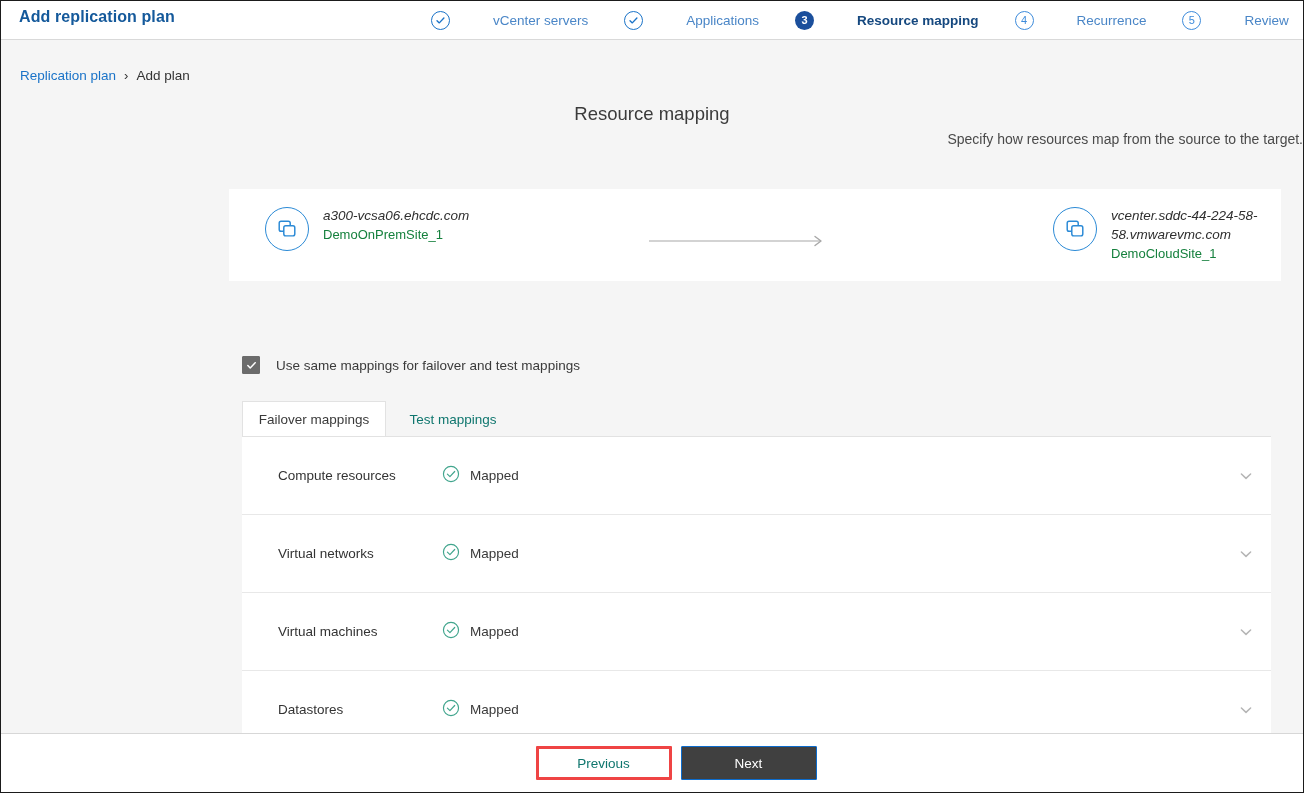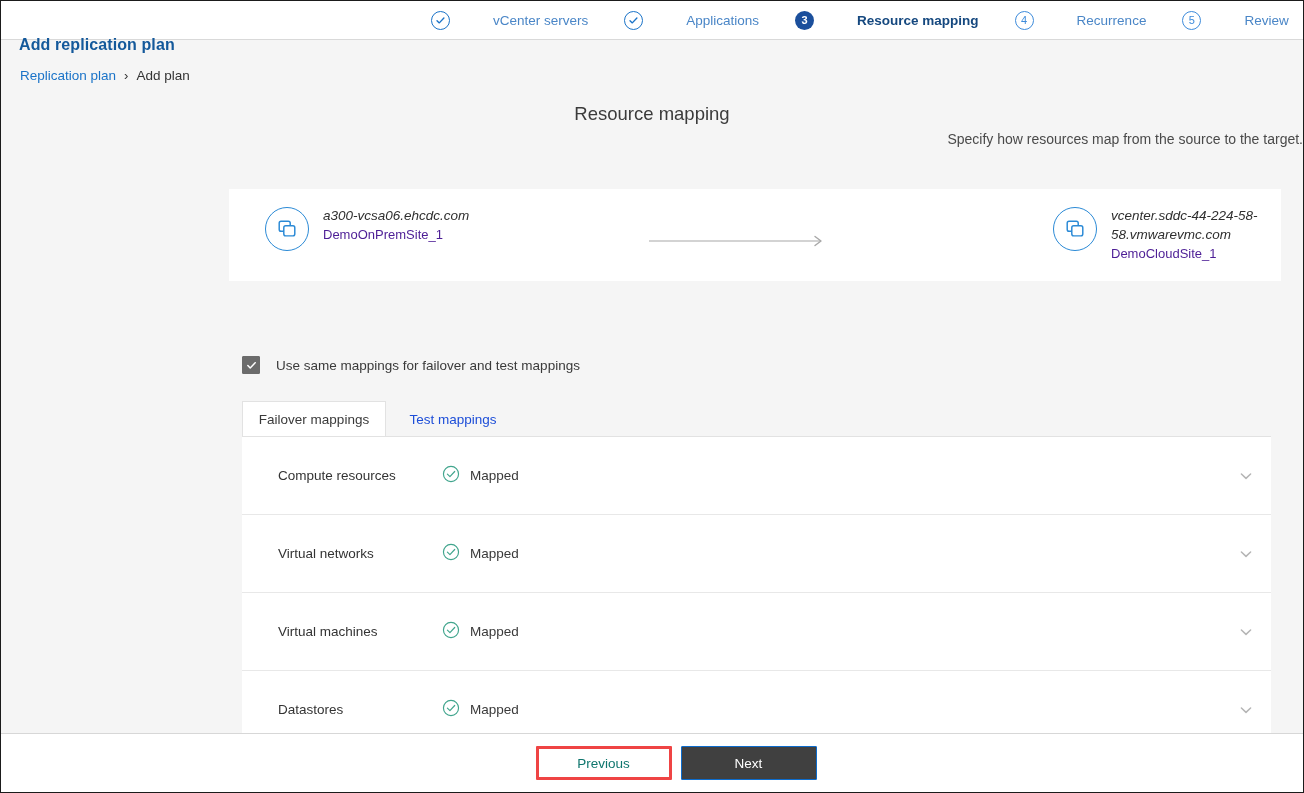--- a/index.html
+++ b/index.html
@@ -32,21 +32,20 @@
     align-items: center;
   }
   .app-title {
     position: absolute;
     left: 18px;
     top: 7px;
     font-size: 16px;
     font-weight: bold;
     color: #14599b;
     letter-spacing: 0.1px;
-    margin-top: 28px;
   }
   .stepper {
     position: absolute;
     left: 430px;
     top: 0;
     height: 38px;
     display: flex;
     align-items: center;
     gap: 0px;
   }
@@ -163,21 +162,21 @@
   .site-name {
     font-size: 13.5px;
     color: #2f2f2f;
     line-height: 19px;
     max-width: 170px;
     word-break: break-word;
     font-style: italic;
   }
   .site-sub {
     font-size: 13px;
-    color: #4c1d95;
+    color: #15803d;
     margin-top: 2px;
   }
   .arrow {
     position: absolute;
     left: 420px;
     top: 44px;
     width: 176px;
     height: 12px;
   }
 
@@ -225,21 +224,21 @@
   }
   .tab.active {
     width: 144px;
     background: #ffffff;
     border: 1px solid #e2e2e2;
     border-bottom: 1px solid #ffffff;
     color: #3a3a3a;
   }
   .tab.inactive {
     width: 134px;
-    color: #1d4ed8;
+    color: #0f766e;
     background: transparent;
   }
 
   
   .mapping-panel {
     position: absolute;
     left: 241px;
     top: 435px;
     width: 1029px;
     height: 300px;

